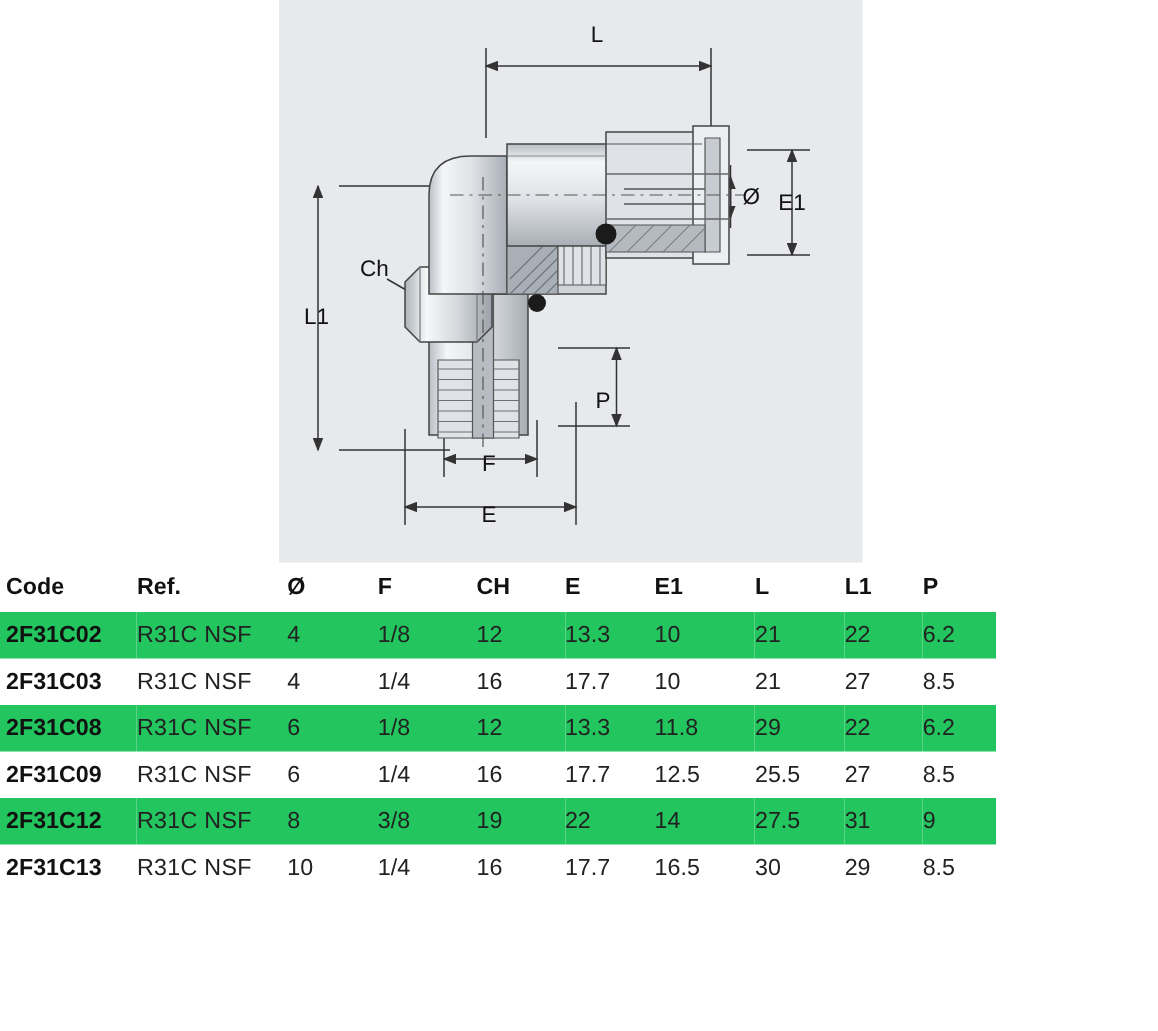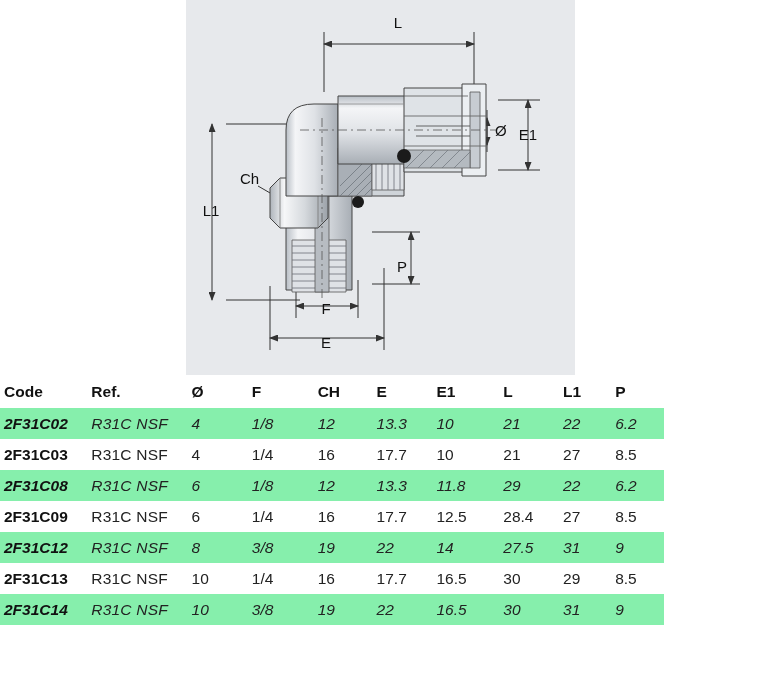--- a/index.html
+++ b/index.html
@@ -60,22 +60,21 @@
     font-weight: normal;
     white-space: nowrap;
   }
   #spec-table thead th {
     font-weight: bold;
     font-size: 15.5px;
     color: #111;
     height: 33px;
   }
   #spec-table tbody tr.alt {
-    background: #86efac;
-    font-style: italic;
+    background: #22c55e;
   }
   #spec-table tbody td.code {
     font-weight: bold;
     color: #111;
   }
   #spec-table tbody td {
     color: #222;
   }
   .c-code  { width: 97px;  padding-left: 4px !important; }
   .c-ref   { width: 110px; }
@@ -299,21 +298,21 @@
         <td class="c-p">6.2</td>
       </tr>
       <tr>
         <td class="c-code code">2F31C09</td>
         <td class="c-ref ref">R31C NSF</td>
         <td class="c-dia">6</td>
         <td class="c-f">1/4</td>
         <td class="c-ch">16</td>
         <td class="c-e">17.7</td>
         <td class="c-e1">12.5</td>
-        <td class="c-l">28.4</td>
+        <td class="c-l">25.5</td>
         <td class="c-l1">27</td>
         <td class="c-p">8.5</td>
       </tr>
       <tr class="alt">
         <td class="c-code code">2F31C12</td>
         <td class="c-ref ref">R31C NSF</td>
         <td class="c-dia">8</td>
         <td class="c-f">3/8</td>
         <td class="c-ch">19</td>
         <td class="c-e">22</td>
@@ -327,28 +326,16 @@
         <td class="c-ref ref">R31C NSF</td>
         <td class="c-dia">10</td>
         <td class="c-f">1/4</td>
         <td class="c-ch">16</td>
         <td class="c-e">17.7</td>
         <td class="c-e1">16.5</td>
         <td class="c-l">30</td>
         <td class="c-l1">29</td>
         <td class="c-p">8.5</td>
       </tr>
-      <tr class="alt">
-        <td class="c-code code">2F31C14</td>
-        <td class="c-ref ref">R31C NSF</td>
-        <td class="c-dia">10</td>
-        <td class="c-f">3/8</td>
-        <td class="c-ch">19</td>
-        <td class="c-e">22</td>
-        <td class="c-e1">16.5</td>
-        <td class="c-l">30</td>
-        <td class="c-l1">31</td>
-        <td class="c-p">9</td>
-      </tr>
     </tbody>
   </table>
 
 </div>
 
 </body></html>

